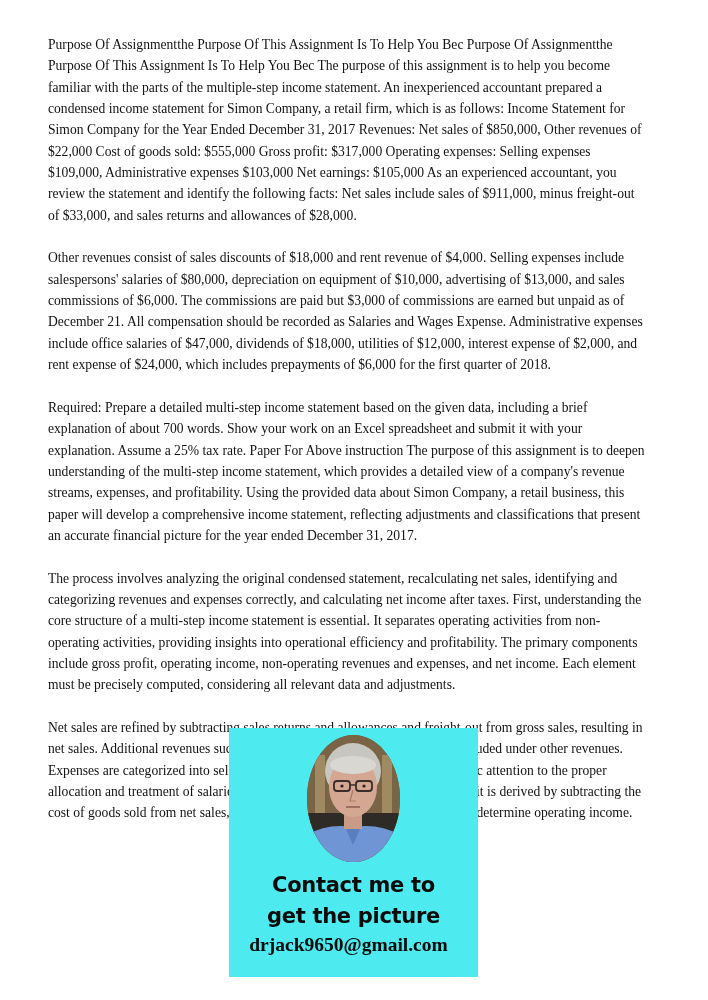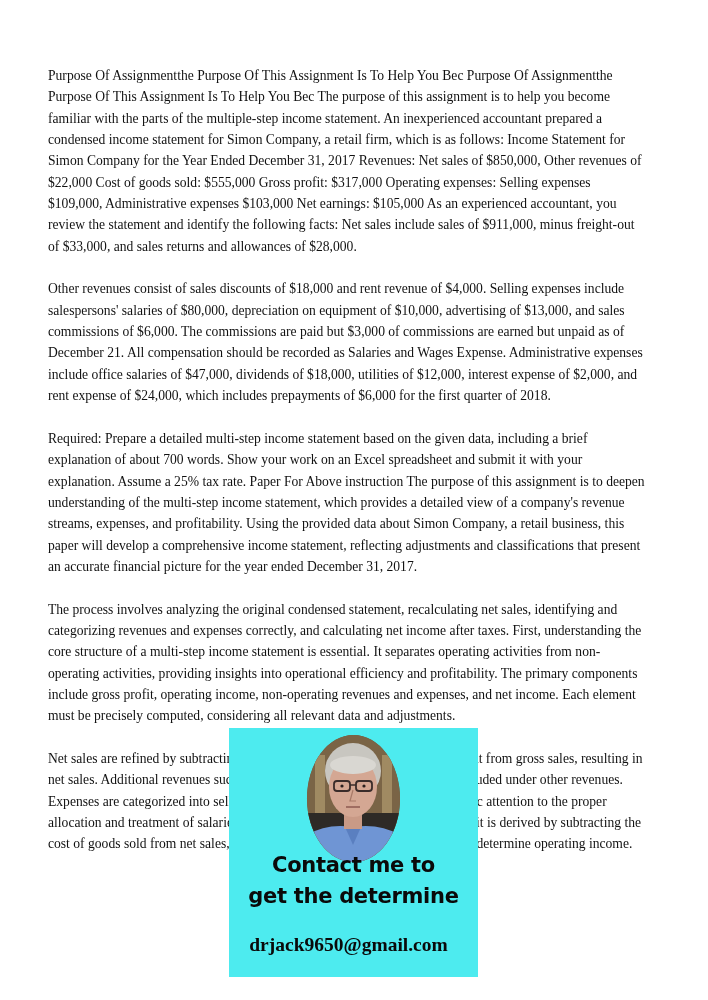--- a/index.html
+++ b/index.html
@@ -15,21 +15,20 @@
     }
     .page {
       position: absolute;
       left: 48px;
       top: 34px;
       width: 600px;
       font-family: "Liberation Serif", "DejaVu Serif", serif;
       font-size: 13.6px;
       line-height: 21.35px;
       color: #111111;
-      margin-top: 31px;
     }
     .para {
       margin: 0 0 21.35px 0;
       text-align: left;
     }
     .promo {
       position: absolute;
       left: 229px;
       top: 728px;
       width: 249px;
@@ -47,21 +46,21 @@
       background: #6e5a3e;
     }
     .portrait svg {
       display: block;
       width: 100%;
       height: 100%;
     }
     .promo-heading {
       position: absolute;
       left: 0;
-      top: 122px;
+      top: 142px;
       width: 249px;
       text-align: center;
       font-family: "DejaVu Sans", "Liberation Sans", sans-serif;
       font-weight: bold;
       font-size: 21px;
       line-height: 31px;
       color: #0a0a0a;
       letter-spacing: -0.3px;
     }
     .promo-heading span {
@@ -115,16 +114,16 @@
       <line x1="43" y1="50" x2="49" y2="50" stroke="#3a2c2a" stroke-width="1.5"></line>
       <circle cx="35" cy="51" r="1.6" fill="#2a1f1e"></circle>
       <circle cx="57" cy="51" r="1.6" fill="#2a1f1e"></circle>
 
       <path d="M46 55 L43 66 L49 66" fill="none" stroke="#a87a68" stroke-width="1.2"></path>
       <line x1="39" y1="72" x2="53" y2="72" stroke="#8e5a50" stroke-width="1.4"></line>
     </svg>
   </div>
   <div class="promo-heading">
     <span>Contact me to</span>
-    <span>get the determine</span>
+    <span>get the picture</span>
   </div>
   <div class="promo-email">drjack9650@gmail.com</div>
 </div>
 
 </body></html>

